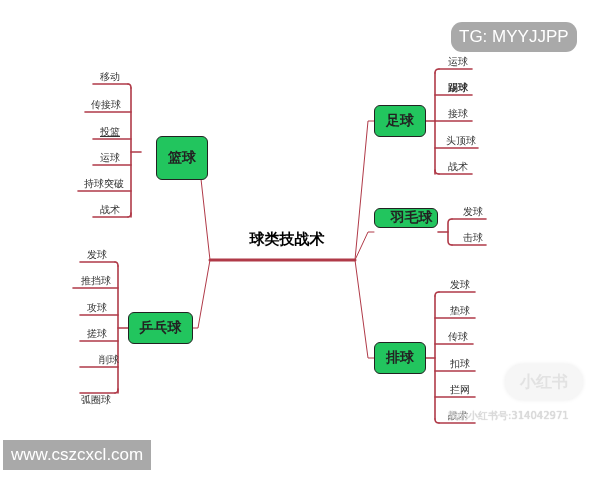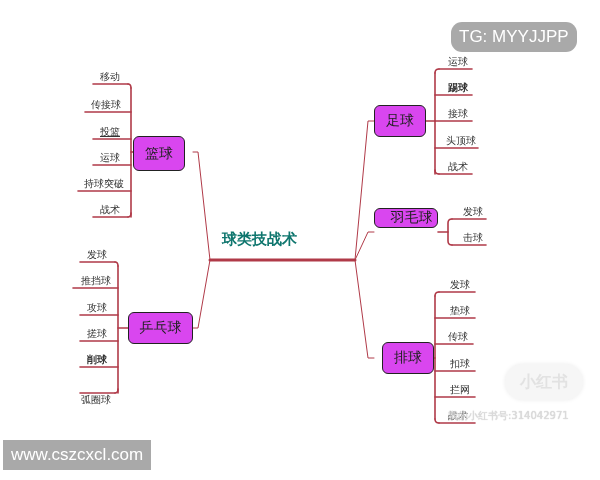--- a/index.html
+++ b/index.html
@@ -6,29 +6,29 @@
   body {
     width: 600px; height: 480px; position: relative; overflow: hidden;
     background: #ffffff;
     font-family: "DejaVu Sans", sans-serif;
   }
   #canvas { position: absolute; left: 0; top: 0; width: 600px; height: 480px; }
   .node {
     position: absolute;
     border: 1.5px solid #222;
     border-radius: 6px;
-    background: #d946ef;
+    background: #22c55e;
     display: flex; align-items: center; justify-content: center;
-    font-size: 14px; color: #222; font-weight: normal;
+    font-size: 14px; color: #222; font-weight: bold;
     box-sizing: border-box;
   }
   .root-title {
     position: absolute;
-    font-size: 15px; font-weight: bold; color: #0f766e;
-    text-align: left;
+    font-size: 15px; font-weight: bold; color: #000000;
+    text-align: center;
   }
   .leaf {
     position: absolute;
     font-size: 10px; color: #333;
     text-align: center;
     white-space: nowrap;
   }
   .banner {
     position: absolute;
     background: #a9a9a9; color: #fff;
@@ -120,38 +120,38 @@
       <line x1="435" y1="371" x2="475" y2="371"></line>
       <line x1="435" y1="397" x2="475" y2="397"></line>
       <path d="M435,419 Q435,423 439,423"></path>
       <line x1="439" y1="423" x2="475" y2="423"></line>
     </g>
   </g>
 </svg>
 
 <div class="root-title" style="left:222px; top:230px; width:130px;">球类技战术</div>
 
-<div class="node" style="left:133px; top:136px; width:52px; height:35px;">篮球</div>
+<div class="node" style="left:156px; top:136px; width:52px; height:44px;">篮球</div>
 <div class="node" style="left:128px; top:312px; width:65px; height:32px;">乒乓球</div>
 <div class="node" style="left:374px; top:105px; width:52px; height:32px;">足球</div>
 <div class="node" style="left:374px; top:208px; width:64px; height:20px;padding-left:11px;">羽毛球</div>
-<div class="node" style="left:374px; top:342px; width:52px; height:32px;margin-left:8px;">排球</div>
+<div class="node" style="left:374px; top:342px; width:52px; height:32px;">排球</div>
 
 <div class="leaf" style="left:90px; top:70px; width:40px;">移动</div>
 <div class="leaf" style="left:83px; top:98px; width:46px;">传接球</div>
 <div class="leaf" style="left:90px; top:125px; width:40px;text-decoration:underline;">投篮</div>
 <div class="leaf" style="left:90px; top:151px; width:40px;">运球</div>
 <div class="leaf" style="left:78px; top:177px; width:52px;">持球突破</div>
 <div class="leaf" style="left:90px; top:203px; width:40px;">战术</div>
 
 <div class="leaf" style="left:77px; top:248px; width:40px;">发球</div>
 <div class="leaf" style="left:73px; top:274px; width:46px;">推挡球</div>
 <div class="leaf" style="left:77px; top:301px; width:40px;">攻球</div>
 <div class="leaf" style="left:77px; top:327px; width:40px;">搓球</div>
-<div class="leaf" style="left:77px; top:353px; width:40px;font-weight:bold;">削球</div>
+<div class="leaf" style="left:89px; top:353px; width:40px;">削球</div>
 <div class="leaf" style="left:73px; top:379px; width:46px;margin-top:14px;">弧圈球</div>
 
 <div class="leaf" style="left:440px; top:55px; width:36px;">运球</div>
 <div class="leaf" style="left:440px; top:81px; width:36px;font-weight:bold;">踢球</div>
 <div class="leaf" style="left:440px; top:107px; width:36px;">接球</div>
 <div class="leaf" style="left:440px; top:134px; width:42px;">头顶球</div>
 <div class="leaf" style="left:440px; top:160px; width:36px;">战术</div>
 
 <div class="leaf" style="left:455px; top:205px; width:36px;">发球</div>
 <div class="leaf" style="left:455px; top:231px; width:36px;">击球</div>

